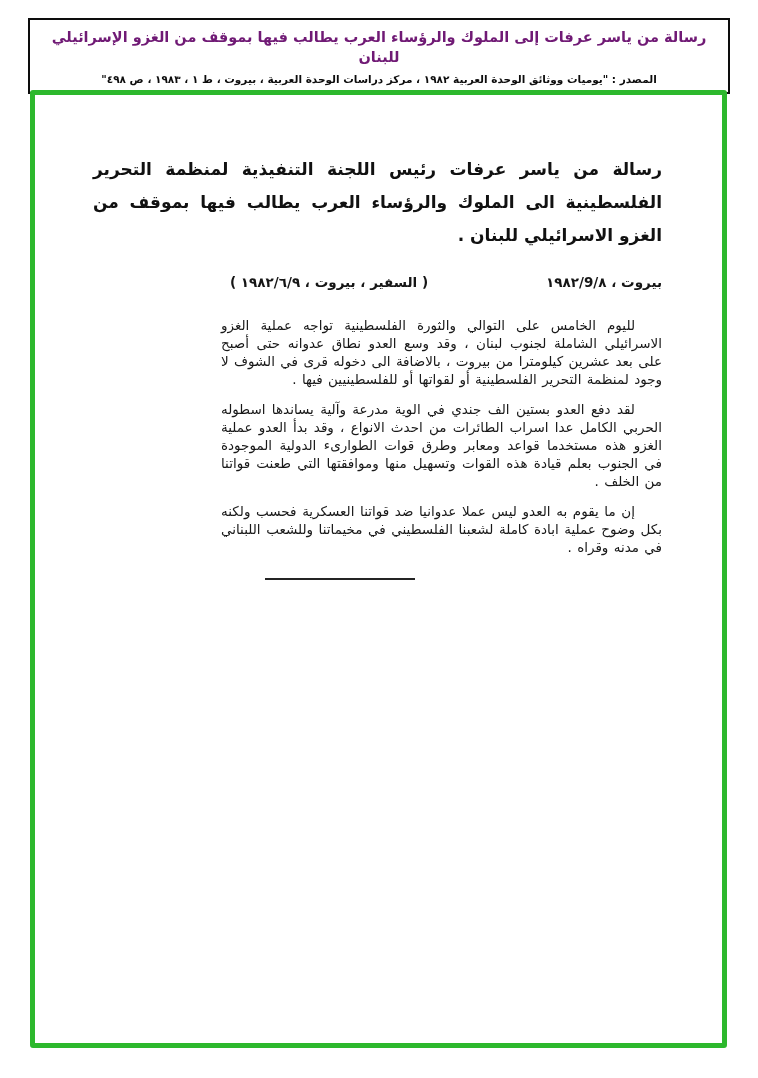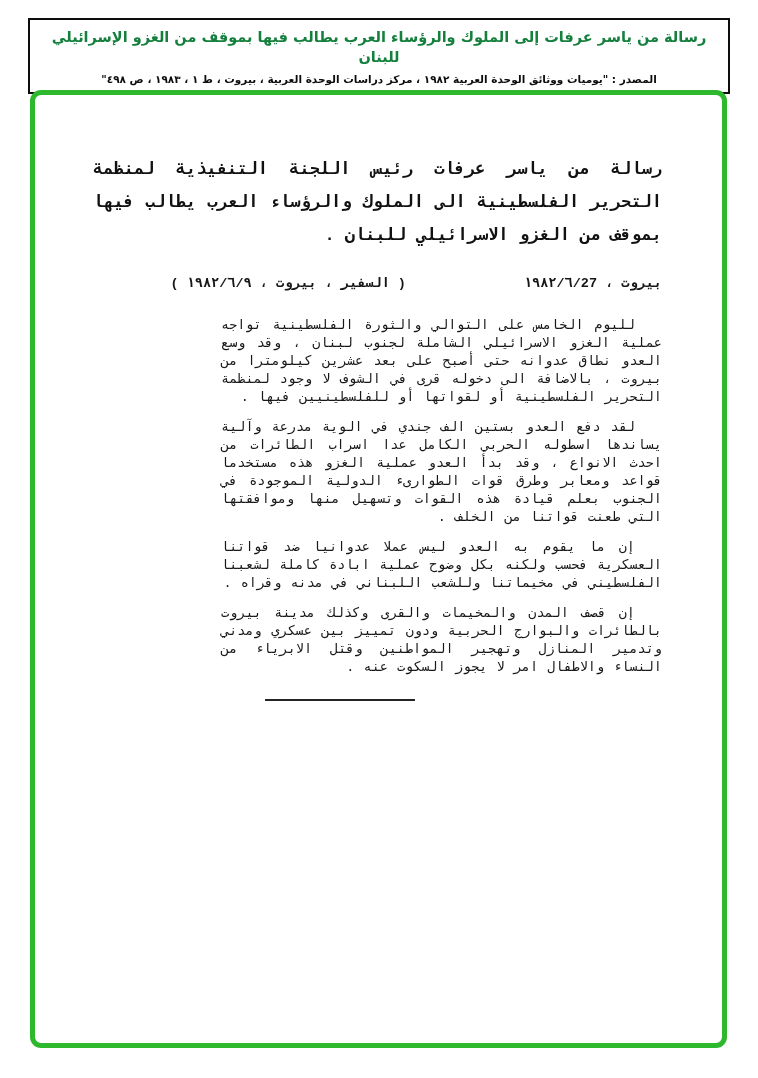--- a/index.html
+++ b/index.html
@@ -24,38 +24,37 @@
     width: 702px;
     border: 2px solid #0d0d0d;
     background: #ffffff;
     text-align: center;
     padding: 8px 10px 7px 10px;
   }
   .header-title {
     font-size: 14.5px;
     font-weight: bold;
     line-height: 1.35;
-    color: #15803d;
+    color: #701a75;
   }
   .header-source {
     font-size: 10.5px;
     font-weight: bold;
     margin-top: 6px;
     color: #0d0d0d;
   }
 
   
   .green-frame {
     position: absolute;
     top: 90px; left: 30px;
     width: 697px; height: 958px;
     border: 5px solid #2db82d;
-    border-radius: 11px;
+    border-radius: 3px;
     background: #ffffff;
-    font-family: Liberation Mono, monospace;
   }
   .doc {
     width: 100%; height: 100%;
     padding: 58px 60px 0 58px;
   }
   .doc-title {
     font-size: 17px;
     font-weight: bold;
     line-height: 1.95;
     text-align: justify;
@@ -101,29 +100,28 @@
     <div class="header-title">رسالة من ياسر عرفات إلى الملوك والرؤساء العرب يطالب فيها بموقف من الغزو الإسرائيلي للبنان</div>
     <div class="header-source">المصدر : "يوميات ووثائق الوحدة العربية ١٩٨٢ ، مركز دراسات الوحدة العربية ، بيروت ، ط ١ ، ١٩٨٣ ، ص ٤٩٨"</div>
   </div>
 
   <div class="green-frame">
     <div class="doc">
 
       <div class="doc-title">رسالة من ياسر عرفات رئيس اللجنة التنفيذية لمنظمة التحرير الفلسطينية الى الملوك والرؤساء العرب يطالب فيها بموقف من الغزو الاسرائيلي للبنان .</div>
 
       <div class="date-row">
-        <span class="dateline">بيروت ، ١٩٨٢/٦/27</span>
+        <span class="dateline">بيروت ، ١٩٨٢/9/٨</span>
         <span class="publication">( السفير ، بيروت ، ١٩٨٢/٦/٩ )</span>
       </div>
 
       <div class="doc-body">
         <p>لليوم الخامس على التوالي والثورة الفلسطينية تواجه عملية الغزو الاسرائيلي الشاملة لجنوب لبنان ، وقد وسع العدو نطاق عدوانه حتى أصبح على بعد عشرين كيلومترا من بيروت ، بالاضافة الى دخوله قرى في الشوف لا وجود لمنظمة التحرير الفلسطينية أو لقواتها أو للفلسطينيين فيها .</p>
         <p>لقد دفع العدو بستين الف جندي في الوية مدرعة وآلية يساندها اسطوله الحربي الكامل عدا اسراب الطائرات من احدث الانواع ، وقد بدأ العدو عملية الغزو هذه مستخدما قواعد ومعابر وطرق قوات الطوارىء الدولية الموجودة في الجنوب بعلم قيادة هذه القوات وتسهيل منها وموافقتها التي طعنت قواتنا من الخلف .</p>
         <p>إن ما يقوم به العدو ليس عملا عدوانيا ضد قواتنا العسكرية فحسب ولكنه بكل وضوح عملية ابادة كاملة لشعبنا الفلسطيني في مخيماتنا وللشعب اللبناني في مدنه وقراه .</p>
-        <p>إن قصف المدن والمخيمات والقرى وكذلك مدينة بيروت بالطائرات والبوارج الحربية ودون تمييز بين عسكري ومدني وتدمير المنازل وتهجير المواطنين وقتل الابرياء من النساء والاطفال امر لا يجوز السكوت عنه .</p>
       </div>
 
       <div class="end-rule"></div>
 
     </div>
   </div>
 
 </div>
 
 </body></html>

